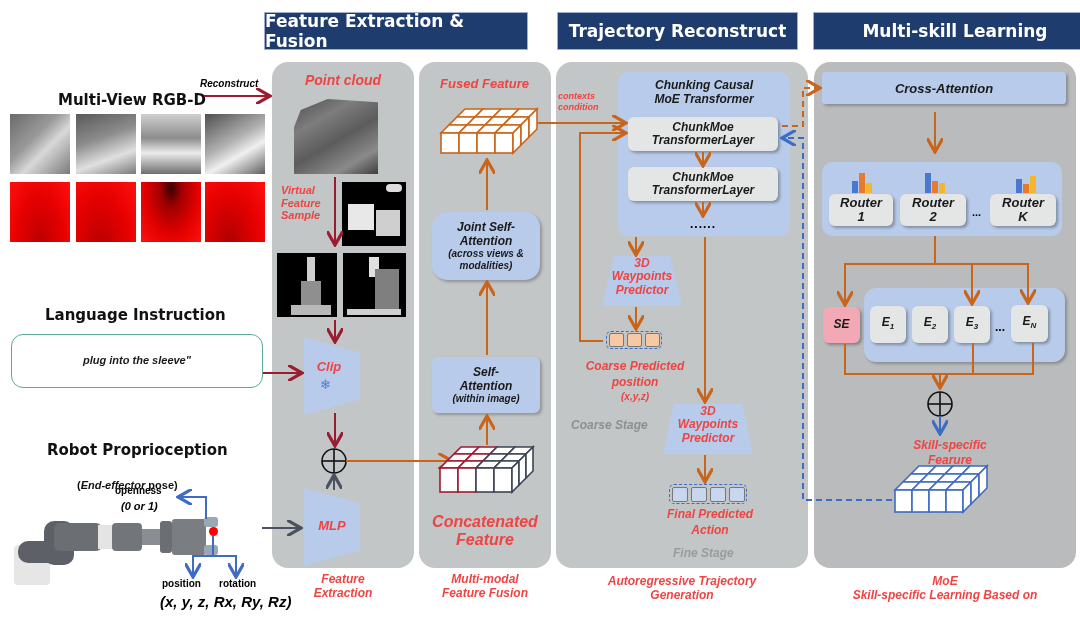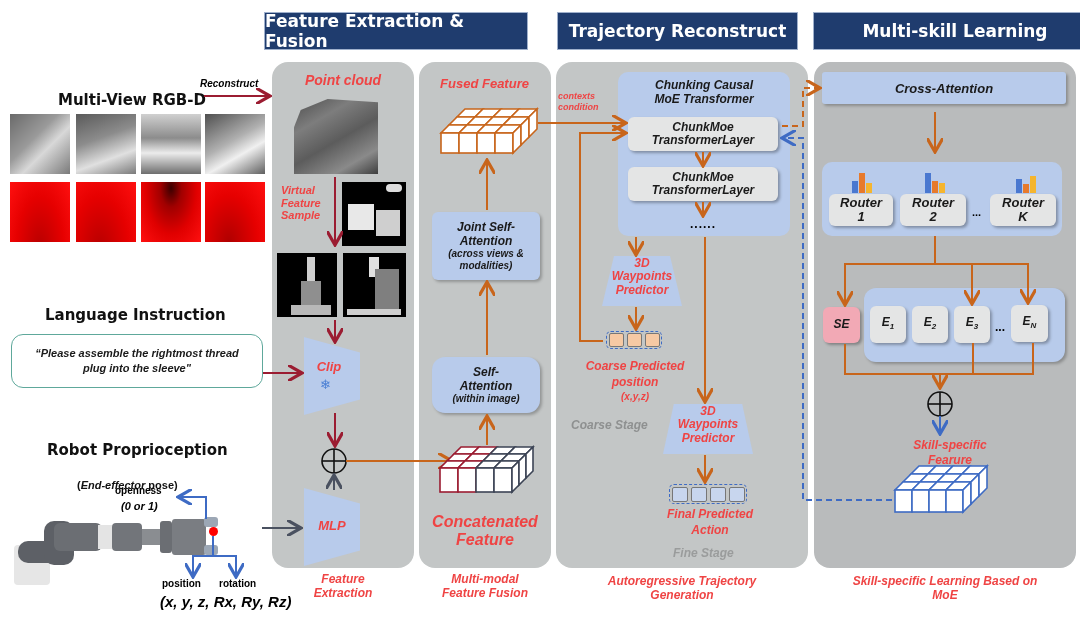--- a/index.html
+++ b/index.html
@@ -37,21 +37,20 @@
 <div class="tile" style="left:205px; top:114px; background:linear-gradient(150deg,#4f4f4f 0%,#b0b0b0 45%,#f0f0f0 65%,#5f5f5f 100%);"></div>
 
 <div class="tile" style="left:10px; top:182px; background:radial-gradient(ellipse at 50% 110%,#b80000 0%,#e60000 55%,#ff1010 100%);"></div>
 <div class="tile" style="left:76px; top:182px; background:radial-gradient(ellipse at 40% 110%,#b80000 0%,#e60000 55%,#ff1010 100%);"></div>
 <div class="tile" style="left:141px; top:182px; background:radial-gradient(ellipse at 50% 10%,#3a0000 0%,#a00000 25%,#e00000 60%,#ff1010 100%);"></div>
 <div class="tile" style="left:205px; top:182px; background:radial-gradient(ellipse at 40% 100%,#b00000 0%,#e60000 55%,#ff1010 100%);"></div>
 
 <div class="title-big" style="left:45px; top:306px; font-size:15px;">Language Instruction</div>
 
 <div class="abs" style="left:11px; top:334px; width:252px; height:54px; border:1.5px solid #5ea89b; border-radius:12px; background:#fff; box-sizing:border-box; display:flex; flex-direction:column; align-items:center; justify-content:center; font-style:italic; font-weight:bold; font-size:11px; line-height:1.4; color:#1a1a1a;">
-  <span>“Please assemble the rightmost thread</span>
   <span>plug into the sleeve"</span>
 </div>
 
 <div class="title-big" style="left:47px; top:441px; font-size:15px;">Robot Proprioception</div>
 <div class="abs" style="left:77px; top:463px; font-size:11px; font-weight:bold; color:#111;margin-top:16px;">
   <span>(</span><i>End-effector</i><span> pose)</span>
 </div>
 <div class="abs" style="left:115px; top:485px; font-size:10px; font-weight:bold;">openness</div>
 <div class="abs" style="left:121px; top:500px; font-size:11px; font-weight:bold; font-style:italic;">(0 or 1)</div>
 <div class="abs" style="left:162px; top:578px; font-size:10px; font-weight:bold;">position</div>
@@ -102,27 +101,27 @@
 
 <div class="abs" style="left:304px; top:488px; width:56px; height:78px; background:#b8cbeb; clip-path:polygon(0 0,100% 20%,100% 80%,0 100%);"></div>
 <div class="lbl" style="left:304px; top:519px; width:56px; font-size:13px;">MLP</div>
 
 <div class="lbl" style="left:272px; top:573px; width:142px; font-size:12px;">
   <div>Feature</div>
   <div>Extraction</div>
 </div>
 
 <div class="lbl" style="left:419px; top:77px; width:131px; font-size:13px;">Fused Feature</div>
-<div class="box" style="left:432px; top:212px; width:108px; height:68px; font-size:12px; line-height:1.15;">
+<div class="box" style="left:432px; top:212px; width:108px; height:68px; font-size:12px; line-height:1.15;border-radius:15px;">
   <div>Joint Self-</div>
   <div>Attention</div>
   <div class="sub">(across views &amp;</div>
   <div class="sub">modalities)</div>
 </div>
-<div class="box" style="left:432px; top:357px; width:108px; height:56px; font-size:12px; line-height:1.2;border-radius:13px;">
+<div class="box" style="left:432px; top:357px; width:108px; height:56px; font-size:12px; line-height:1.2;">
   <div>Self-</div>
   <div>Attention</div>
   <div class="sub">(within image)</div>
 </div>
 <div class="lbl" style="left:419px; top:513px; width:132px; font-size:16px;">
   <div>Concatenated</div>
   <div>Feature</div>
 </div>
 <div class="lbl" style="left:419px; top:573px; width:132px; font-size:12px;">
   <div>Multi-modal</div>
@@ -242,22 +241,22 @@
 <div class="abs" style="left:995px; top:320px; font-size:12px; font-weight:bold;">...</div>
 <div class="gbox" style="left:1011px; top:305px; width:37px; height:37px; font-size:12px;">
   <div><span>E</span><sub style="font-size:8px;">N</sub></div>
 </div>
 
 <div class="lbl" style="left:890px; top:438px; width:120px; font-size:12px; line-height:1.25;">
   <div>Skill-specific</div>
   <div>Fearure</div>
 </div>
 <div class="lbl" style="left:814px; top:575px; width:262px; font-size:12px;">
+  <div>MoE</div>
   <div>Skill-specific Learning Based on</div>
-  <div>MoE</div>
 </div>
 
 <svg class="over" viewBox="0 0 1080 622">
   <defs>
     <marker id="ar-or" markerWidth="8" markerHeight="8" refX="6" refY="4" orient="auto">
         <path d="M0,0 L7,4 L0,8" fill="none" stroke="#c8651b" stroke-width="1.6"></path>
       </marker>
     <marker id="ar-cr" markerWidth="8" markerHeight="8" refX="6" refY="4" orient="auto">
         <path d="M0,0 L7,4 L0,8" fill="none" stroke="#9b1c31" stroke-width="1.6"></path>
       </marker>

